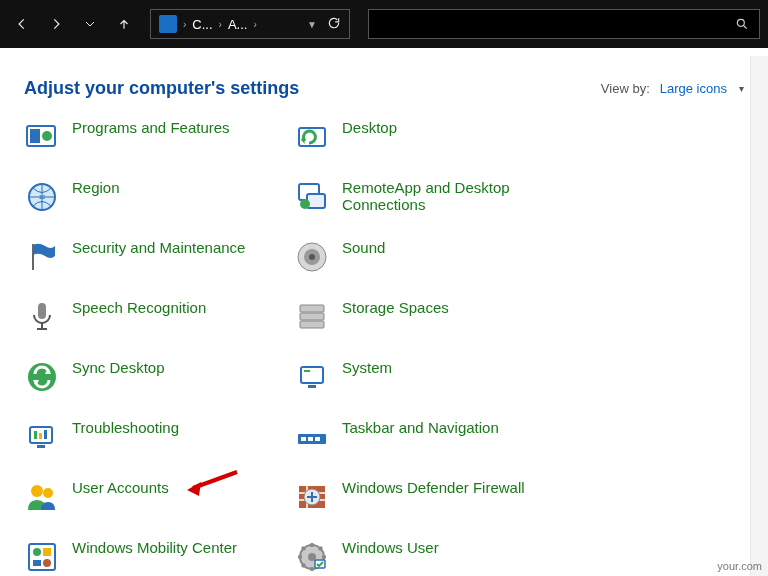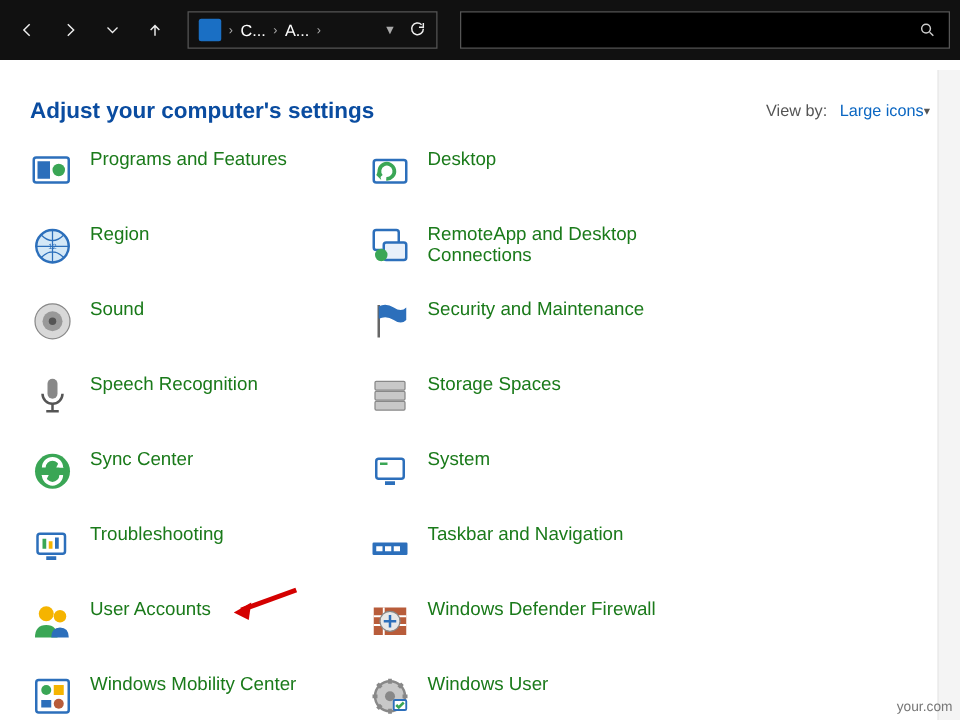--- a/index.html
+++ b/index.html
@@ -44,21 +44,21 @@
     padding: 18px 24px 0 24px;
   }
   .header-row {
     display:flex; justify-content: space-between; align-items: center;
     margin: 12px 0 20px 0;
   }
   .heading {
     color: #0a4ca0; font-size: 18px; font-weight: 700;
   }
   .view-by { font-size: 13px; color:#555; display:flex; align-items:center; gap:10px;justify-content:flex-end;}
-  .view-by .link { color:#0a66c2; display:flex; align-items:center; gap:0;}
+  .view-by .link { color:#0a66c2; display:flex; align-items:center; gap:12px;}
   .dd { font-size:10px; color:#555;}
 
   .grid {
     display: grid;
     grid-template-columns: 270px 300px;
     column-gap: 0;
     row-gap: 18px;
     margin-top: 8px;
   }
   .cp-item {
@@ -188,36 +188,36 @@
             <rect x="12" y="14" width="18" height="14" rx="2" fill="#e8f0fa" stroke="#2c6fbb" stroke-width="2"></rect>
             <circle cx="10" cy="24" r="5" fill="#3aa655"></circle>
           </svg>
       </span>
       <a class="cp-link">RemoteApp and Desktop Connections</a>
     </div>
 
     <div class="cp-item">
       <span class="ic">
         <svg width="34" height="34" viewBox="0 0 34 34">
+            <path d="M8 4 V30" stroke="#666" stroke-width="2"></path>
+            <path d="M8 5 Q14 2 20 6 Q26 10 30 6 V16 Q26 20 20 16 Q14 12 8 15 Z" fill="#2c6fbb"></path>
+          </svg>
+      </span>
+      <a class="cp-link">Security and Maintenance</a>
+    </div>
+    <div class="cp-item">
+      <span class="ic">
+        <svg width="34" height="34" viewBox="0 0 34 34">
             <circle cx="17" cy="17" r="14" fill="#d8d8d8" stroke="#888" stroke-width="1"></circle>
             <circle cx="17" cy="17" r="8" fill="#999"></circle>
             <circle cx="17" cy="17" r="3" fill="#555"></circle>
           </svg>
       </span>
       <a class="cp-link">Sound</a>
     </div>
-    <div class="cp-item">
-      <span class="ic">
-        <svg width="34" height="34" viewBox="0 0 34 34">
-            <path d="M8 4 V30" stroke="#666" stroke-width="2"></path>
-            <path d="M8 5 Q14 2 20 6 Q26 10 30 6 V16 Q26 20 20 16 Q14 12 8 15 Z" fill="#2c6fbb"></path>
-          </svg>
-      </span>
-      <a class="cp-link">Security and Maintenance</a>
-    </div>
 
     <div class="cp-item">
       <span class="ic">
         <svg width="34" height="34" viewBox="0 0 34 34">
             <rect x="13" y="3" width="8" height="16" rx="4" fill="#888"></rect>
             <path d="M9 15 A8 8 0 0 0 25 15" fill="none" stroke="#555" stroke-width="2"></path>
             <path d="M17 23 V29 M12 29 H22" stroke="#555" stroke-width="2"></path>
           </svg>
       </span>
       <a class="cp-link">Speech Recognition</a>
@@ -234,21 +234,21 @@
     </div>
 
     <div class="cp-item">
       <span class="ic">
         <svg width="34" height="34" viewBox="0 0 34 34">
             <circle cx="17" cy="17" r="14" fill="#3aa655"></circle>
             <path d="M10 14 A7 7 0 0 1 24 14 M24 20 A7 7 0 0 1 10 20" fill="none" stroke="#fff" stroke-width="3"></path>
             <path d="M22 10 L26 14 L20 14 Z M12 24 L8 20 L14 20 Z" fill="#fff"></path>
           </svg>
       </span>
-      <a class="cp-link">Sync Center</a>
+      <a class="cp-link">Sync Desktop</a>
     </div>
     <div class="cp-item">
       <span class="ic">
         <svg width="34" height="34" viewBox="0 0 34 34">
             <rect x="6" y="7" width="22" height="16" rx="2" fill="#fff" stroke="#2c6fbb" stroke-width="2"></rect>
             <rect x="13" y="25" width="8" height="3" fill="#2c6fbb"></rect>
             <path d="M9 11 L15 11 M11 10 L11 12" stroke="#3aa655" stroke-width="2"></path>
           </svg>
       </span>
       <a class="cp-link">System</a>

